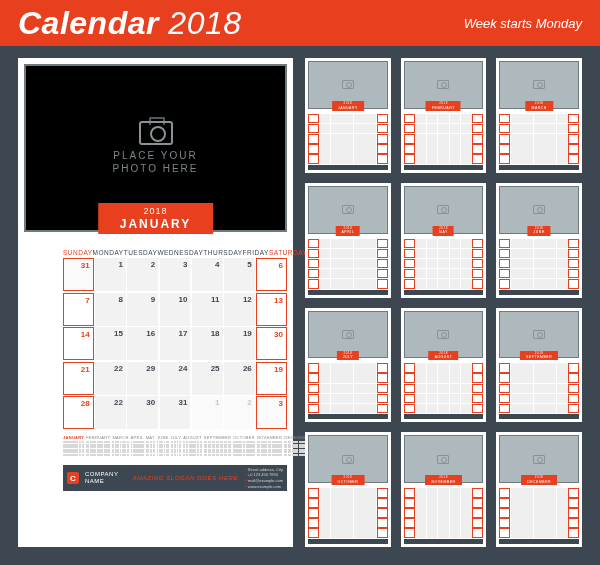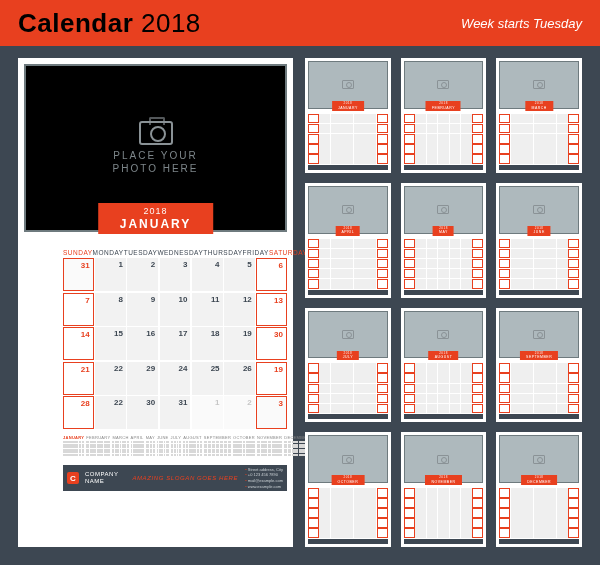--- a/index.html
+++ b/index.html
@@ -1,20 +1,20 @@
 <!DOCTYPE html>
 <html><head>
 <meta charset="utf-8">
 <style>
   * { box-sizing: border-box; margin: 0; padding: 0; }
   body { font-family: Arial, Helvetica, sans-serif; background: #3d4752; width: 600px; height: 565px; overflow: hidden; }
   .canvas { width: 600px; height: 565px; position: relative; }
 
   .header-bar { background: #e8401f; height: 46px; display: flex; align-items: center; justify-content: space-between; padding: 0 18px; }
-  .title { color: #000000; font-size: 26px; font-weight: 700; letter-spacing: 0.5px; }
+  .title { color: #ffffff; font-size: 32px; font-weight: 700; letter-spacing: 0.5px; font-style: italic; }
   .title .thin { font-weight: 300; }
   .subtitle { color: #fff; font-size: 13px; font-style: italic; font-weight: 300; }
 
   .content { position: absolute; left: 18px; top: 58px; right: 18px; bottom: 18px; display: flex; gap: 12px; }
 
   
   .main-page { background: #fff; width: 275px; height: 100%; padding: 6px; display: flex; flex-direction: column; }
   .photo-area { position: relative; background: #000000; height: 168px; border: 2px solid #6e7a7e; display: flex; align-items: center; justify-content: center; flex-direction: column; gap: 4px; }
   .photo-area .cam { width: 34px; height: 24px; border: 2px solid #8a9296; border-radius: 3px; position: relative; }
   .photo-area .cam::before { content: ""; position: absolute; top: -6px; left: 8px; width: 12px; height: 6px; background: #8a9296; border-radius: 2px 2px 0 0; opacity: .6; border: 2px solid #8a9296; border-bottom: none; background: transparent; }
@@ -63,21 +63,21 @@
 </style>
 </head>
 <body>
 
 <div class="canvas">
 
   <div class="header-bar">
     <div class="title">
       <span>Calendar</span><span class="thin"> 2018</span>
     </div>
-    <div class="subtitle">Week starts Tuesday</div>
+    <div class="subtitle">Week starts Monday</div>
   </div>
 
   <div class="content">
 
     <div class="main-page">
 
       <div class="photo-area">
         <div class="cam"></div>
         <div class="photo-caption">
           <span>PLACE YOUR</span><br>

